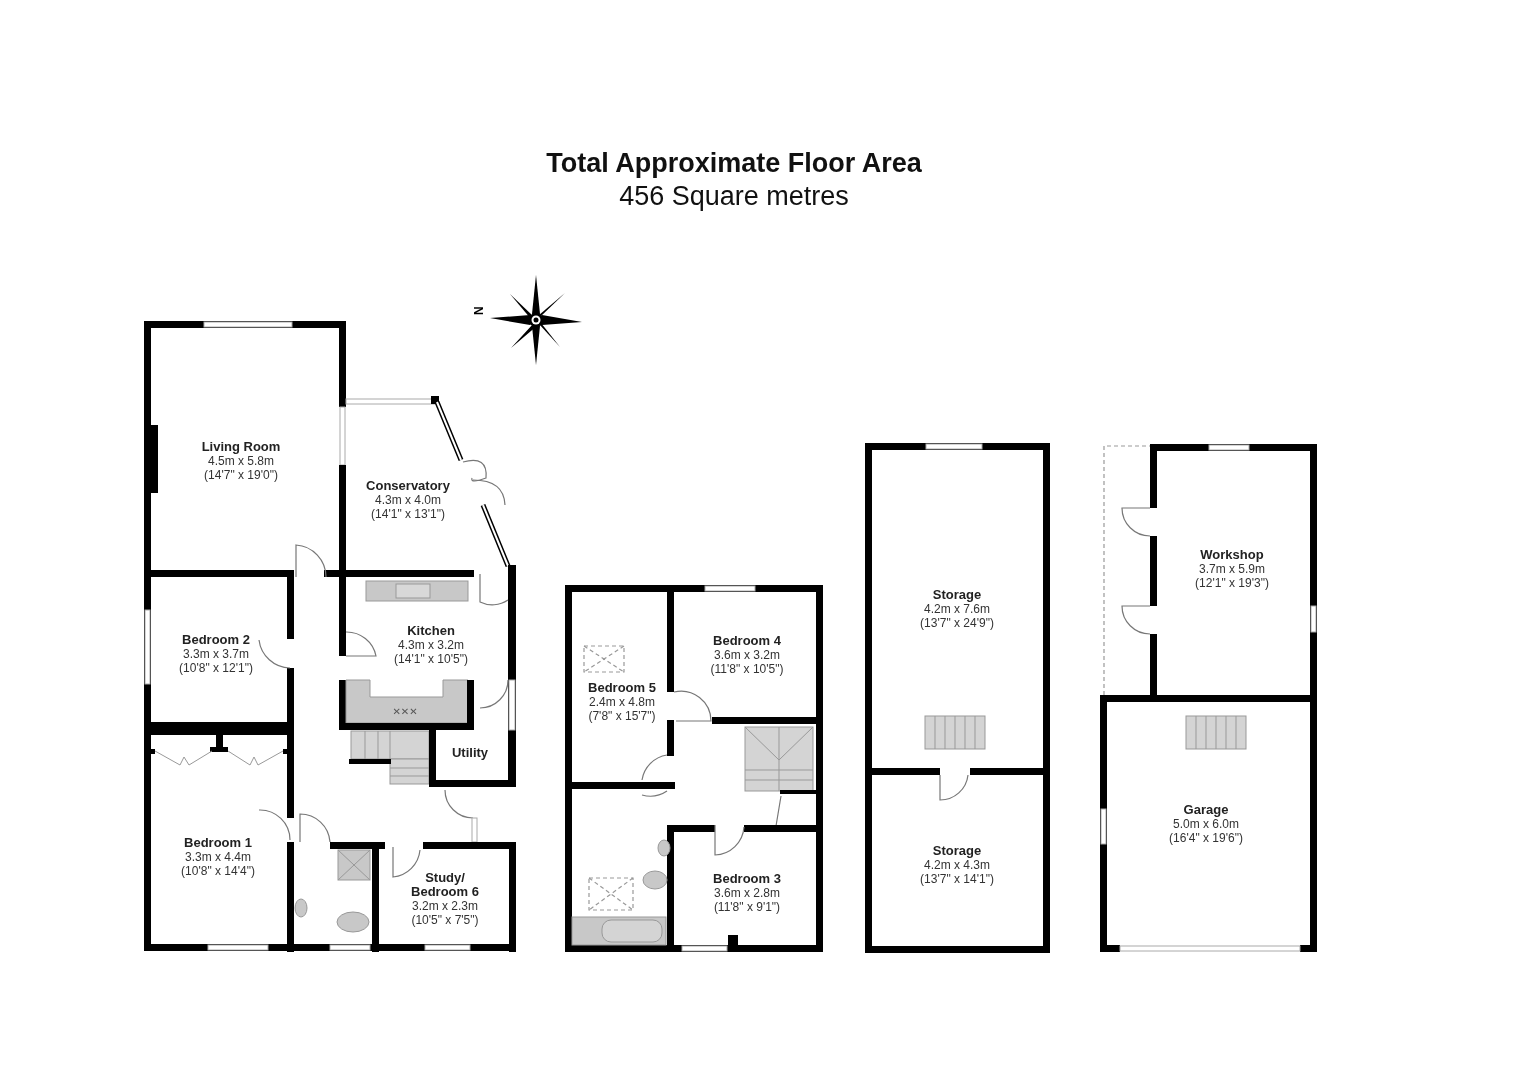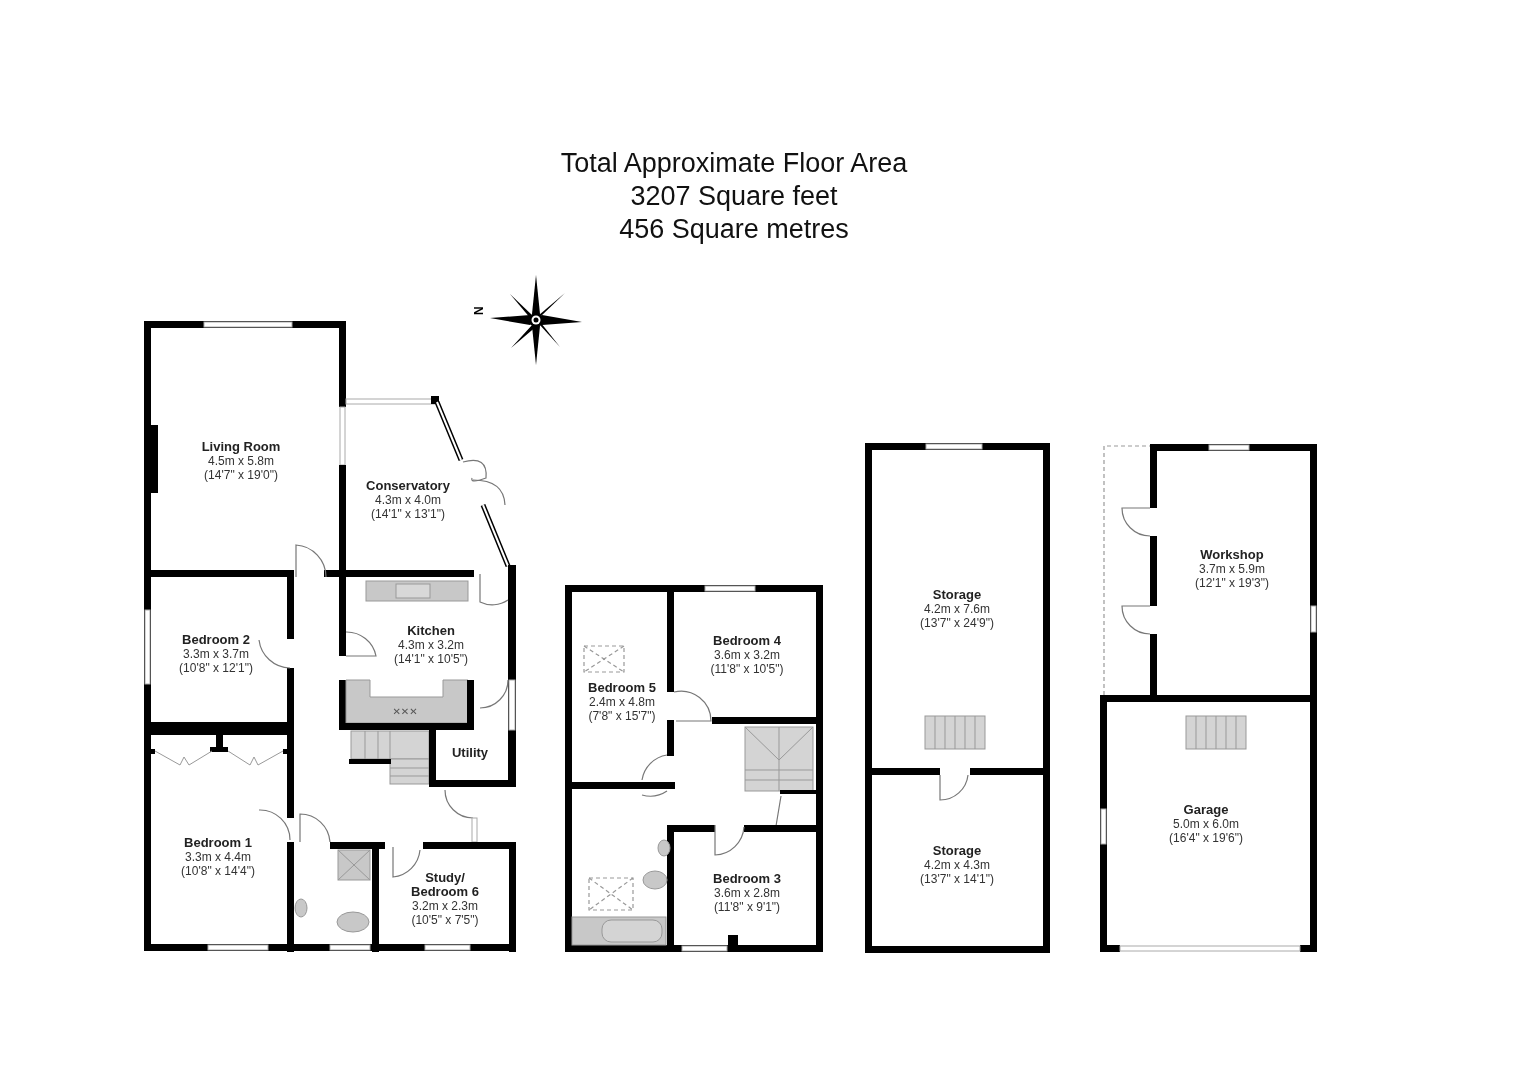--- a/index.html
+++ b/index.html
@@ -1,35 +1,34 @@
 <!DOCTYPE html>
 <html><head>
   <meta charset="utf-8">
   <style>
     html, body { margin: 0; padding: 0; background: #ffffff; }
     body { width: 1528px; height: 1080px; position: relative; overflow: hidden; font-family: "Liberation Sans", sans-serif; }
     .header { position: absolute; left: 0; top: 146px; width: 1468px; text-align: center; color: #111; }
-    .header .title { font-weight: normal; font-size: 27px; line-height: 34px; }
+    .header .title { font-weight: bold; font-size: 27px; line-height: 34px; }
     .header .sub { font-size: 27px; line-height: 33px; }
     svg#plan { position: absolute; left: 0; top: 0; }
     .rname { font-family: "Liberation Sans", sans-serif; font-weight: bold; font-size: 13px; fill: #222; text-anchor: middle; }
     .rdim { font-family: "Liberation Sans", sans-serif; font-size: 12px; fill: #333; text-anchor: middle; }
     .wall { fill: #000; }
     .win { fill: #fff; stroke: #aaa; stroke-width: 1; }
     .door { fill: none; stroke: #777; stroke-width: 1.2; }
     .fixture { fill: #c8c8c8; stroke: #999; stroke-width: 1; }
     .stair { fill: #d4d4d4; stroke: #999; stroke-width: 1; }
     .dash { fill: none; stroke: #999; stroke-width: 1.2; stroke-dasharray: 4 3; }
   </style>
 </head>
 <body>
 
 <div class="header">
   <div class="title">Total Approximate Floor Area</div>
-  <div class="sub">3207 Square feet</div>
   <div class="sub">456 Square metres</div>
 </div>
 
 <svg id="plan" width="1528" height="1080" viewBox="0 0 1528 1080">
 
   <g>
     <polygon points="536,275 540,314 536,320 532,314" fill="#000"></polygon>
     <polygon points="536,365 532,326 536,320 540,326" fill="#000"></polygon>
     <polygon points="490,318 530,315 536,320 530,325" fill="#000"></polygon>
     <polygon points="582,322 542,325 536,320 542,315" fill="#000"></polygon>

